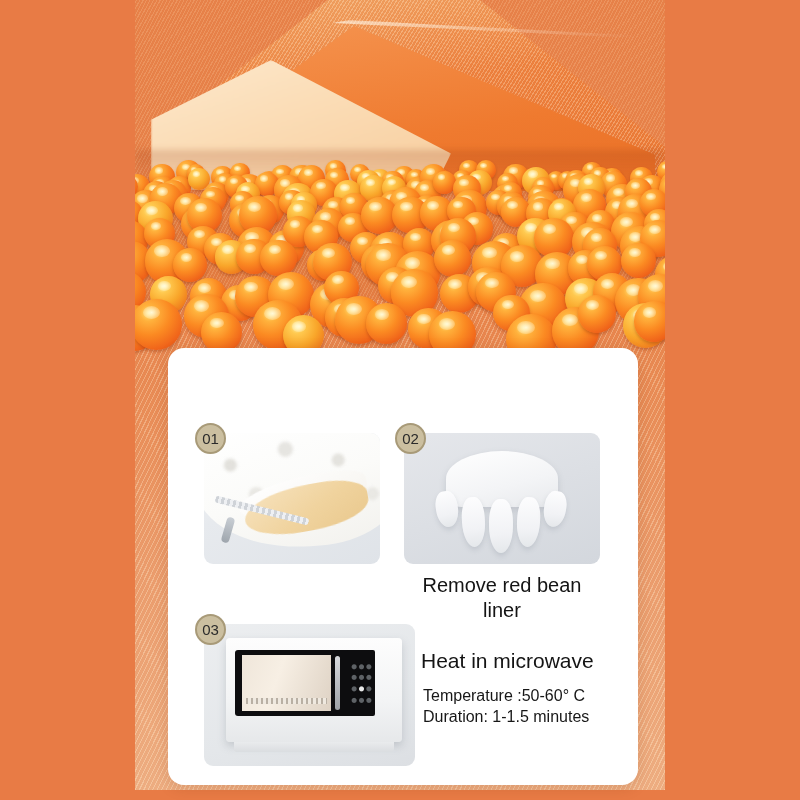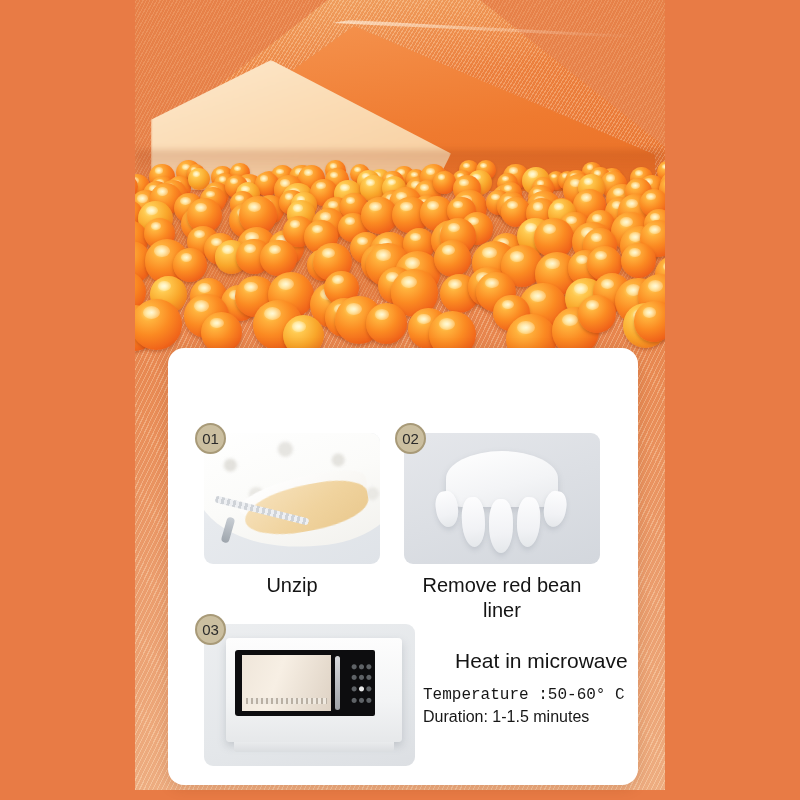--- a/index.html
+++ b/index.html
@@ -433,31 +433,30 @@
 
   
   .step3-heading {
     position: absolute;
     left: 253px;
     top: 300px;
     font-size: 21px;
     line-height: 26px;
     color: #141414;
     white-space: nowrap;
-    margin-left: 34px;
   }
   .step3-line {
     position: absolute;
     left: 255px;
     font-size: 16px;
     line-height: 21px;
     color: #171717;
     white-space: nowrap;
   }
-  .step3-temp { top: 337px; font-family: Liberation Mono, monospace; }
+  .step3-temp { top: 337px; }
   .step3-dur  { top: 358px; }
 </style>
 </head>
 <body>
 
 <div class="poster">
 
   <div class="photo-band">
     <div class="rib-texture"></div>
     <div class="band-lower"></div>
@@ -672,21 +671,20 @@
 
     <div class="step-thumb thumb01">
       <div class="plush"></div>
       <div class="plush-dots"></div>
       <div class="liner-white-lip"></div>
       <div class="liner-beige"></div>
       <div class="zipper"></div>
       <div class="zipper-pull"></div>
     </div>
     <div class="badge" style="left:27px; top:75px;">01</div>
-    <div class="step-caption" style="left:36px; top:225px; width:176px;">Unzip</div>
 
     <div class="step-thumb thumb02">
       <div class="glove"></div>
       <div class="finger f1"></div>
       <div class="finger f2"></div>
       <div class="finger f3"></div>
       <div class="finger f4"></div>
       <div class="finger f5"></div>
     </div>
     <div class="badge" style="left:227px; top:75px;">02</div>

